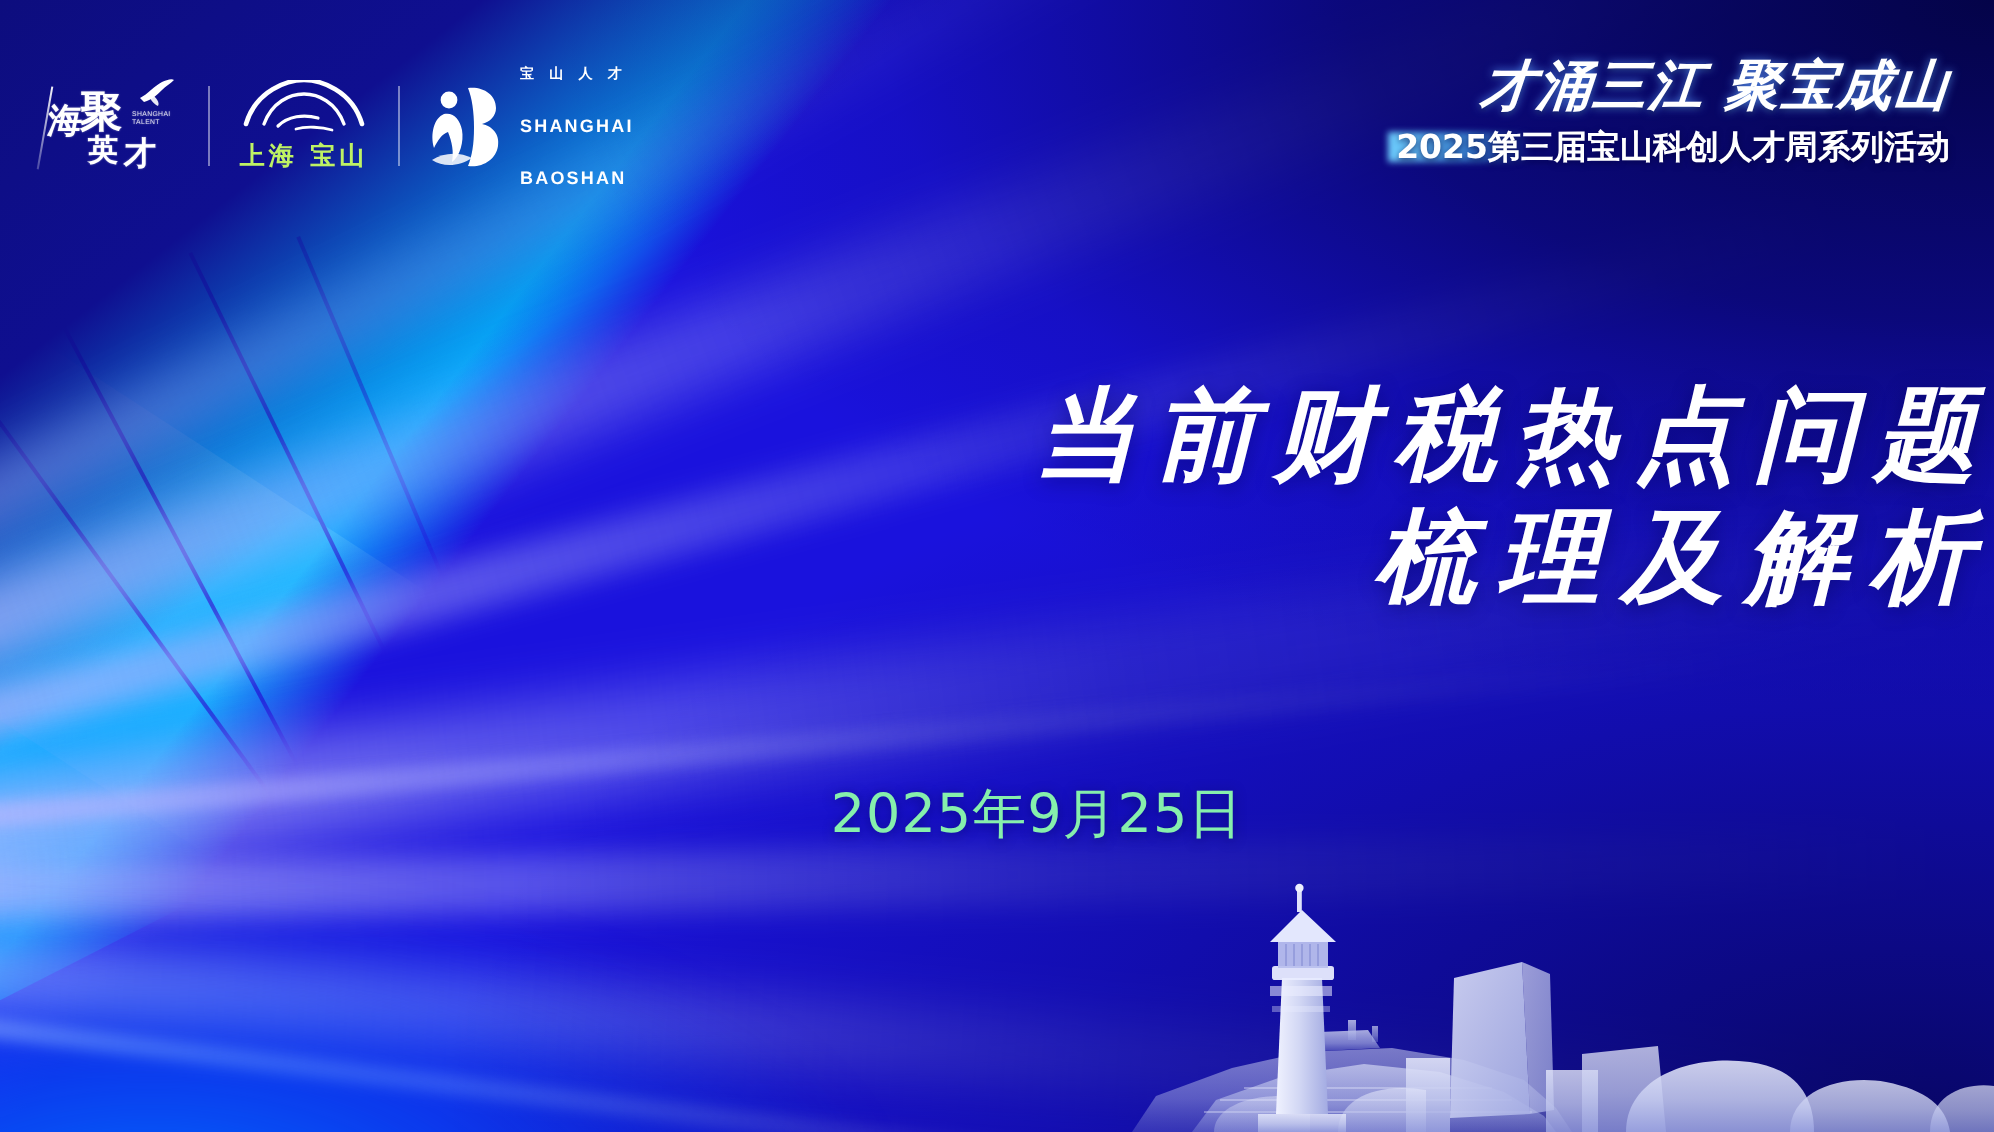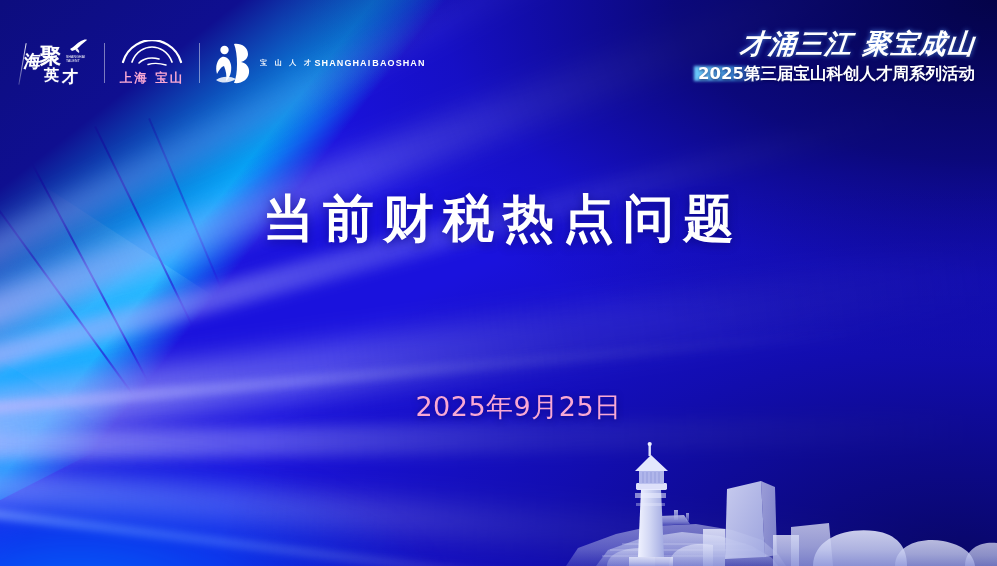--- a/index.html
+++ b/index.html
@@ -123,27 +123,27 @@
   }
   .seal .s-stroke{
     position:absolute; left:0px; top:6px; width:1.4px; height:42px;
     background:linear-gradient(180deg,rgba(255,255,255,.95),rgba(255,255,255,.25));
     transform:rotate(10deg);
   }
 
   
   .bs2 { display:flex; flex-direction:column; align-items:center; gap:4px; }
   .bs2 .arch { width:66px; height:26px; }
-  .bs2 .txt { color:#f9a8d4; font-size:12.5px; letter-spacing:2px; font-weight:700;
+  .bs2 .txt { color:#bef264; font-size:12.5px; letter-spacing:2px; font-weight:700;
               font-family:"DejaVu Sans","Liberation Sans",sans-serif; }
 
   
   .bt { display:flex; align-items:center; gap:6px; }
   .bt .mark { width:40px; height:46px; }
-  .bt .words { display:flex; flex-direction:row; gap:1px; }
+  .bt .words { display:flex; flex-direction:column; gap:16px; }
   .bt .w-cn { color:#fff; font-size:7px; letter-spacing:2.6px; font-weight:700;
               font-family:"DejaVu Sans","Liberation Sans",sans-serif; }
   .bt .w-en1, .bt .w-en2 {
     color:#fff; font-size:9px; font-weight:700; letter-spacing:1.1px;
     font-family:"Liberation Sans",sans-serif; line-height:1.15;
   }
 
   
   .tr-block {
     position:absolute; right:22px; top:30px;
@@ -173,35 +173,35 @@
     position:relative;
     color:#ffffff;
     font-family:"DejaVu Sans","Liberation Sans",sans-serif;
     font-weight:700; font-size:16.5px; letter-spacing:0px;
     white-space:nowrap;
     text-shadow:0 1px 3px rgba(0,0,60,.65);
   }
 
   
   .title-wrap {
-    position:absolute; left:0; right:0; top:188px; text-align:center;
+    position:absolute; left:0; right:0; top:188px; text-align:right;font-style:italic;
   }
   .t-line {
     color:#ffffff; font-weight:700;
     font-family:"DejaVu Sans","Liberation Sans",sans-serif;
     font-size:51px; line-height:1.20;
     letter-spacing:9px;
     text-indent:9px;
     text-shadow:0 2px 10px rgba(0,0,70,0.45);
     white-space:nowrap;
   }
   .t-line2 { letter-spacing:11px; text-indent:11px; }
   .date {
     position:absolute; left:4px; right:0; top:389px; text-align:center;
-    color:#f9a8d4; font-weight:400; font-size:27px;
+    color:#86efac; font-weight:400; font-size:27px;
     letter-spacing:0.5px;
     font-family:"DejaVu Sans","Liberation Sans",sans-serif;
     text-shadow:0 1px 6px rgba(0,0,70,0.5);
     margin-left:36px;
   }
 
   
   .skyline { position:absolute; right:0; bottom:0; width:420px; height:135px; }
   .ship    { position:absolute; left:556px; bottom:0; width:230px; height:62px; }
 </style>
@@ -373,17 +373,18 @@
   <div class="tr-block">
     <div class="tr-main">才涌三江 聚宝成山</div>
     <div class="tr-sub-wrap">
       <div class="tr-sub-hl"></div>
       <div class="tr-sub">2025第三届宝山科创人才周系列活动</div>
     </div>
   </div>
 
   <div class="title-wrap">
     <div class="t-line">当前财税热点问题</div>
+    <div class="t-line t-line2">梳理及解析</div>
   </div>
 
   <div class="date">2025年9月25日</div>
 
 </div>
 
 </body></html>

